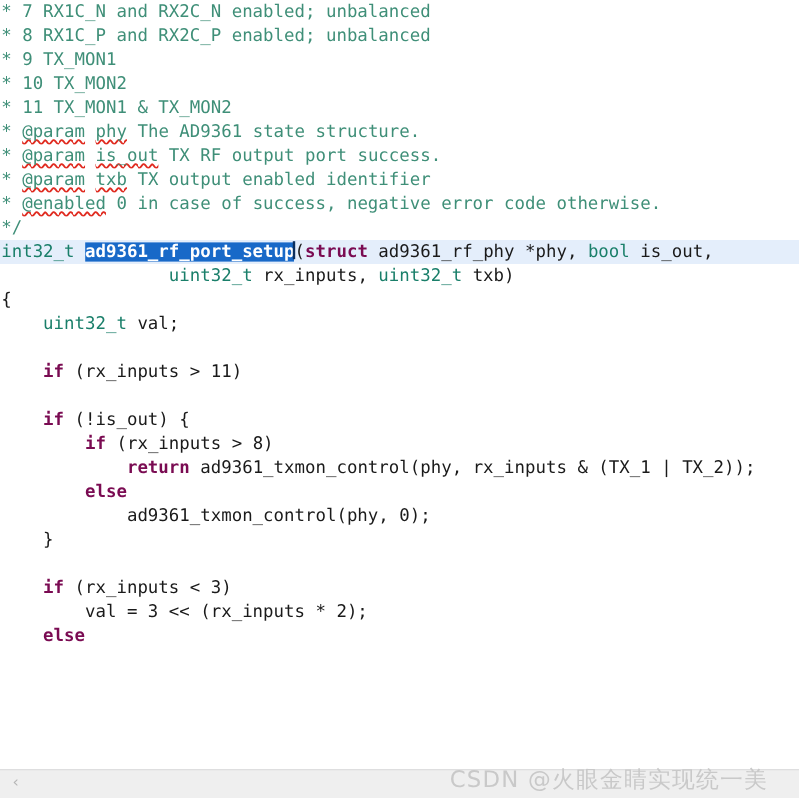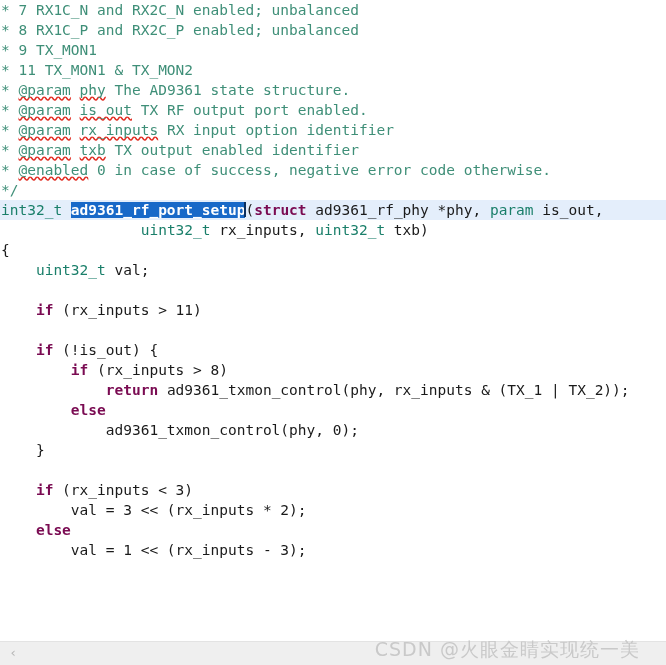--- a/index.html
+++ b/index.html
@@ -114,45 +114,44 @@
 </style>
 </head>
 <body>
 
 <div id="editor-root">
 
   <div class="code-area" id="code-area">
       <div class="code-line"><span class="tok c-comment">* 7 RX1C_N and RX2C_N enabled; unbalanced</span></div>
       <div class="code-line"><span class="tok c-comment">* 8 RX1C_P and RX2C_P enabled; unbalanced</span></div>
       <div class="code-line"><span class="tok c-comment">* 9 TX_MON1</span></div>
+      <div class="code-line"><span class="tok c-comment">* 10 TX_MON2</span></div>
       <div class="code-line"><span class="tok c-comment">* 11 TX_MON1 &amp; TX_MON2</span></div>
       <div class="code-line"><span class="tok c-comment">* </span><span class="tok c-comment spell">@param</span><span class="tok c-comment"> </span><span class="tok c-comment spell">phy</span><span class="tok c-comment"> The AD9361 state structure.</span></div>
-      <div class="code-line"><span class="tok c-comment">* </span><span class="tok c-comment spell">@param</span><span class="tok c-comment"> </span><span class="tok c-comment spell">is_out</span><span class="tok c-comment"> TX RF output port enabled.</span></div>
-      <div class="code-line"><span class="tok c-comment">* </span><span class="tok c-comment spell">@param</span><span class="tok c-comment"> </span><span class="tok c-comment spell">rx_inputs</span><span class="tok c-comment"> RX input option identifier</span></div>
+      <div class="code-line"><span class="tok c-comment">* </span><span class="tok c-comment spell">@param</span><span class="tok c-comment"> </span><span class="tok c-comment spell">is_out</span><span class="tok c-comment"> TX RF output port success.</span></div>
       <div class="code-line"><span class="tok c-comment">* </span><span class="tok c-comment spell">@param</span><span class="tok c-comment"> </span><span class="tok c-comment spell">txb</span><span class="tok c-comment"> TX output enabled identifier</span></div>
       <div class="code-line"><span class="tok c-comment">* </span><span class="tok c-comment spell">@enabled</span><span class="tok c-comment"> 0 in case of success, negative error code otherwise.</span></div>
       <div class="code-line"><span class="tok c-comment">*/</span></div>
-      <div class="code-line current"><span class="tok c-type">int32_t</span><span class="tok c-plain"> </span><span class="tok sel">ad9361_rf_port_setup</span><span class="caret"></span><span class="tok c-plain">(</span><span class="tok c-keyword">struct</span><span class="tok c-plain"> ad9361_rf_phy *phy, </span><span class="tok c-type">param</span><span class="tok c-plain"> is_out,</span></div>
+      <div class="code-line current"><span class="tok c-type">int32_t</span><span class="tok c-plain"> </span><span class="tok sel">ad9361_rf_port_setup</span><span class="caret"></span><span class="tok c-plain">(</span><span class="tok c-keyword">struct</span><span class="tok c-plain"> ad9361_rf_phy *phy, </span><span class="tok c-type">bool</span><span class="tok c-plain"> is_out,</span></div>
       <div class="code-line"><span class="tok c-plain">                </span><span class="tok c-type">uint32_t</span><span class="tok c-plain"> rx_inputs, </span><span class="tok c-type">uint32_t</span><span class="tok c-plain"> txb)</span></div>
       <div class="code-line"><span class="tok c-plain">{</span></div>
       <div class="code-line"><span class="tok c-plain">    </span><span class="tok c-type">uint32_t</span><span class="tok c-plain"> val;</span></div>
       <div class="code-line"><span class="tok c-plain"></span></div>
       <div class="code-line"><span class="tok c-plain">    </span><span class="tok c-keyword">if</span><span class="tok c-plain"> (rx_inputs &gt; 11)</span></div>
       <div class="code-line"><span class="tok c-plain"></span></div>
       <div class="code-line"><span class="tok c-plain">    </span><span class="tok c-keyword">if</span><span class="tok c-plain"> (!is_out) {</span></div>
       <div class="code-line"><span class="tok c-plain">        </span><span class="tok c-keyword">if</span><span class="tok c-plain"> (rx_inputs &gt; 8)</span></div>
       <div class="code-line"><span class="tok c-plain">            </span><span class="tok c-keyword">return</span><span class="tok c-plain"> ad9361_txmon_control(phy, rx_inputs &amp; (TX_1 | TX_2));</span></div>
       <div class="code-line"><span class="tok c-plain">        </span><span class="tok c-keyword">else</span></div>
       <div class="code-line"><span class="tok c-plain">            ad9361_txmon_control(phy, 0);</span></div>
       <div class="code-line"><span class="tok c-plain">    }</span></div>
       <div class="code-line"><span class="tok c-plain"></span></div>
       <div class="code-line"><span class="tok c-plain">    </span><span class="tok c-keyword">if</span><span class="tok c-plain"> (rx_inputs &lt; 3)</span></div>
       <div class="code-line"><span class="tok c-plain">        val = 3 &lt;&lt; (rx_inputs * 2);</span></div>
       <div class="code-line"><span class="tok c-plain">    </span><span class="tok c-keyword">else</span></div>
-      <div class="code-line"><span class="tok c-plain">        val = 1 &lt;&lt; (rx_inputs - 3);</span></div>
       <div class="code-line"><span class="tok c-plain"></span></div>
       <div class="code-line"></div>
     </div>
 
   <div class="hscroll">
     <div class="arrow-left">‹</div>
     <div class="thumb"></div>
   </div>
 
   <div class="watermark">CSDN @火眼金睛实现统一美</div>

